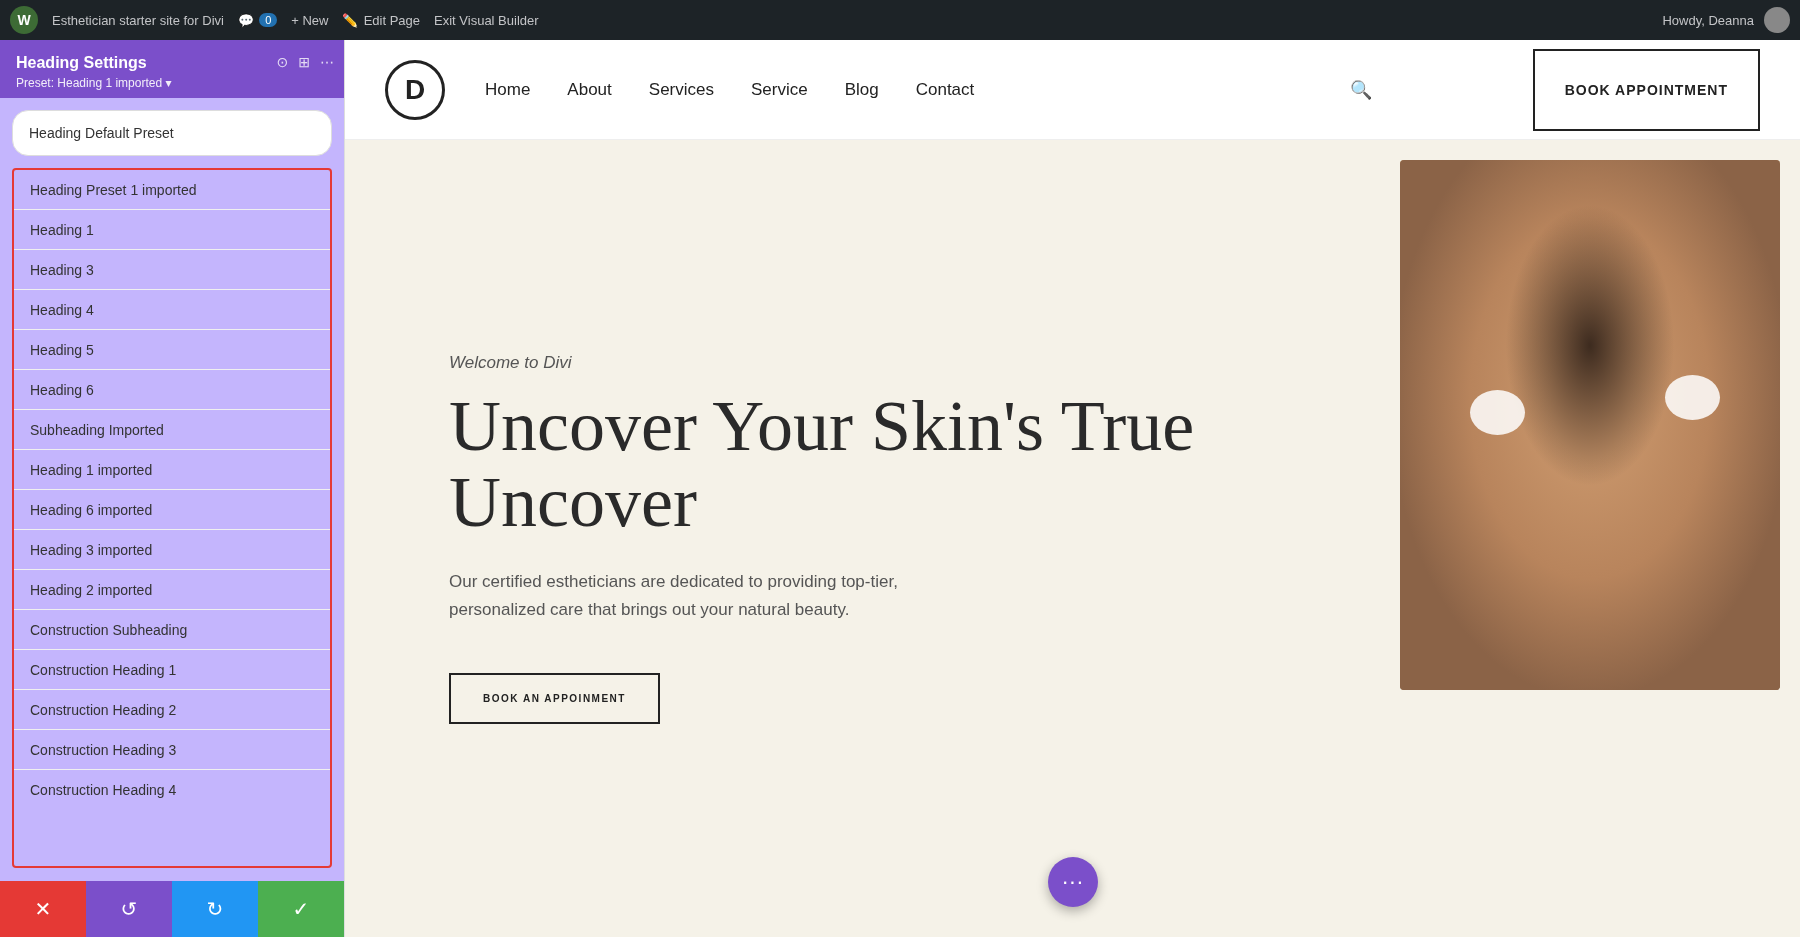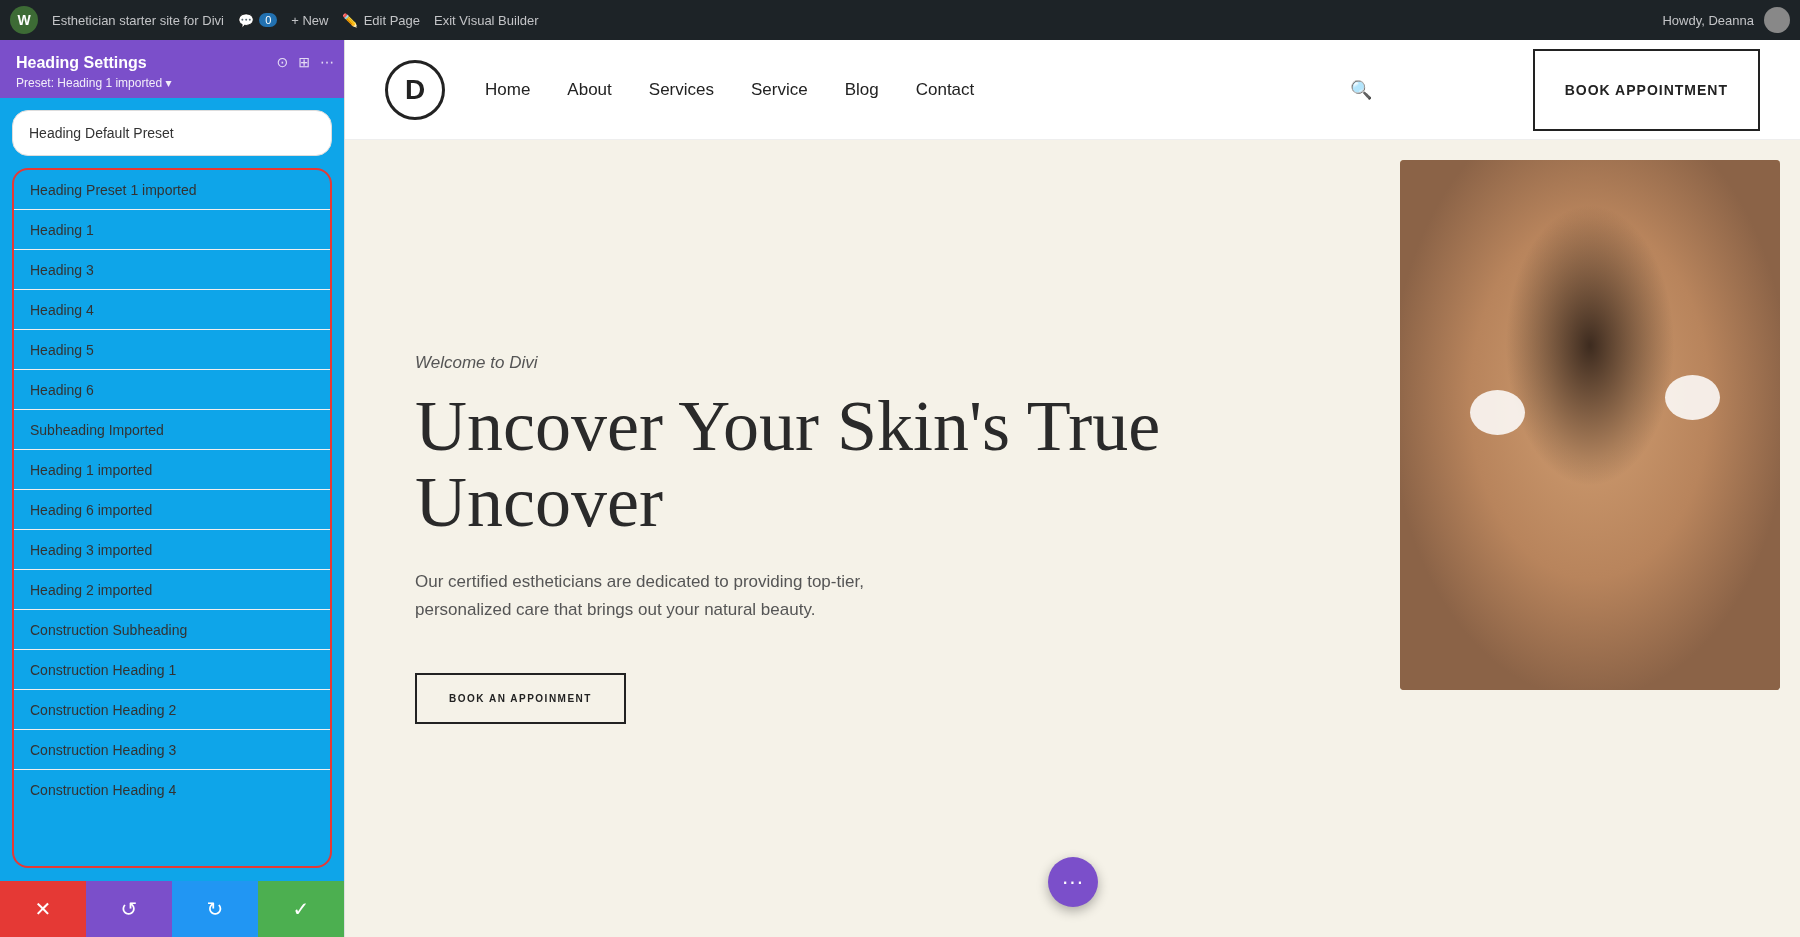--- a/index.html
+++ b/index.html
@@ -56,21 +56,21 @@
     
     .main-layout {
       display: flex;
       flex: 1;
       overflow: hidden;
     }
 
     
     .left-panel {
       width: 345px;
-      background: #0ea5e9;
+      background: #c4b5fd;
       display: flex;
       flex-direction: column;
       flex-shrink: 0;
       border-right: 1px solid #ddd;
       position: relative;
     }
 
     
     .panel-header {
       background: #7b4fca;
@@ -115,21 +115,21 @@
       font-size: 14px;
       color: #333;
       cursor: pointer;
       flex-shrink: 0;
     }
 
     
     .dropdown-list-container {
       margin: 0 12px 13px;
       border: 2px solid #e53935;
-      border-radius: 16px;
+      border-radius: 4px;
       overflow-y: auto;
       flex: 1;
     }
     .dropdown-list {
       list-style: none;
     }
     .dropdown-list li {
       padding: 10px 16px;
       font-size: 14px;
       color: #333;
@@ -235,20 +235,21 @@
       background: #f5f2e8;
       overflow: hidden;
       position: relative;
     }
     .hero-left {
       flex: 1;
       padding: 26px 70px;
       display: flex;
       flex-direction: column;
       justify-content: center;
+      margin-left: 34px;
     }
     .welcome-text {
       font-size: 17px;
       color: #555;
       margin-bottom: 16px;
       font-style: italic;
     }
     .hero-heading {
       font-size: 72px;
       font-weight: 300;

